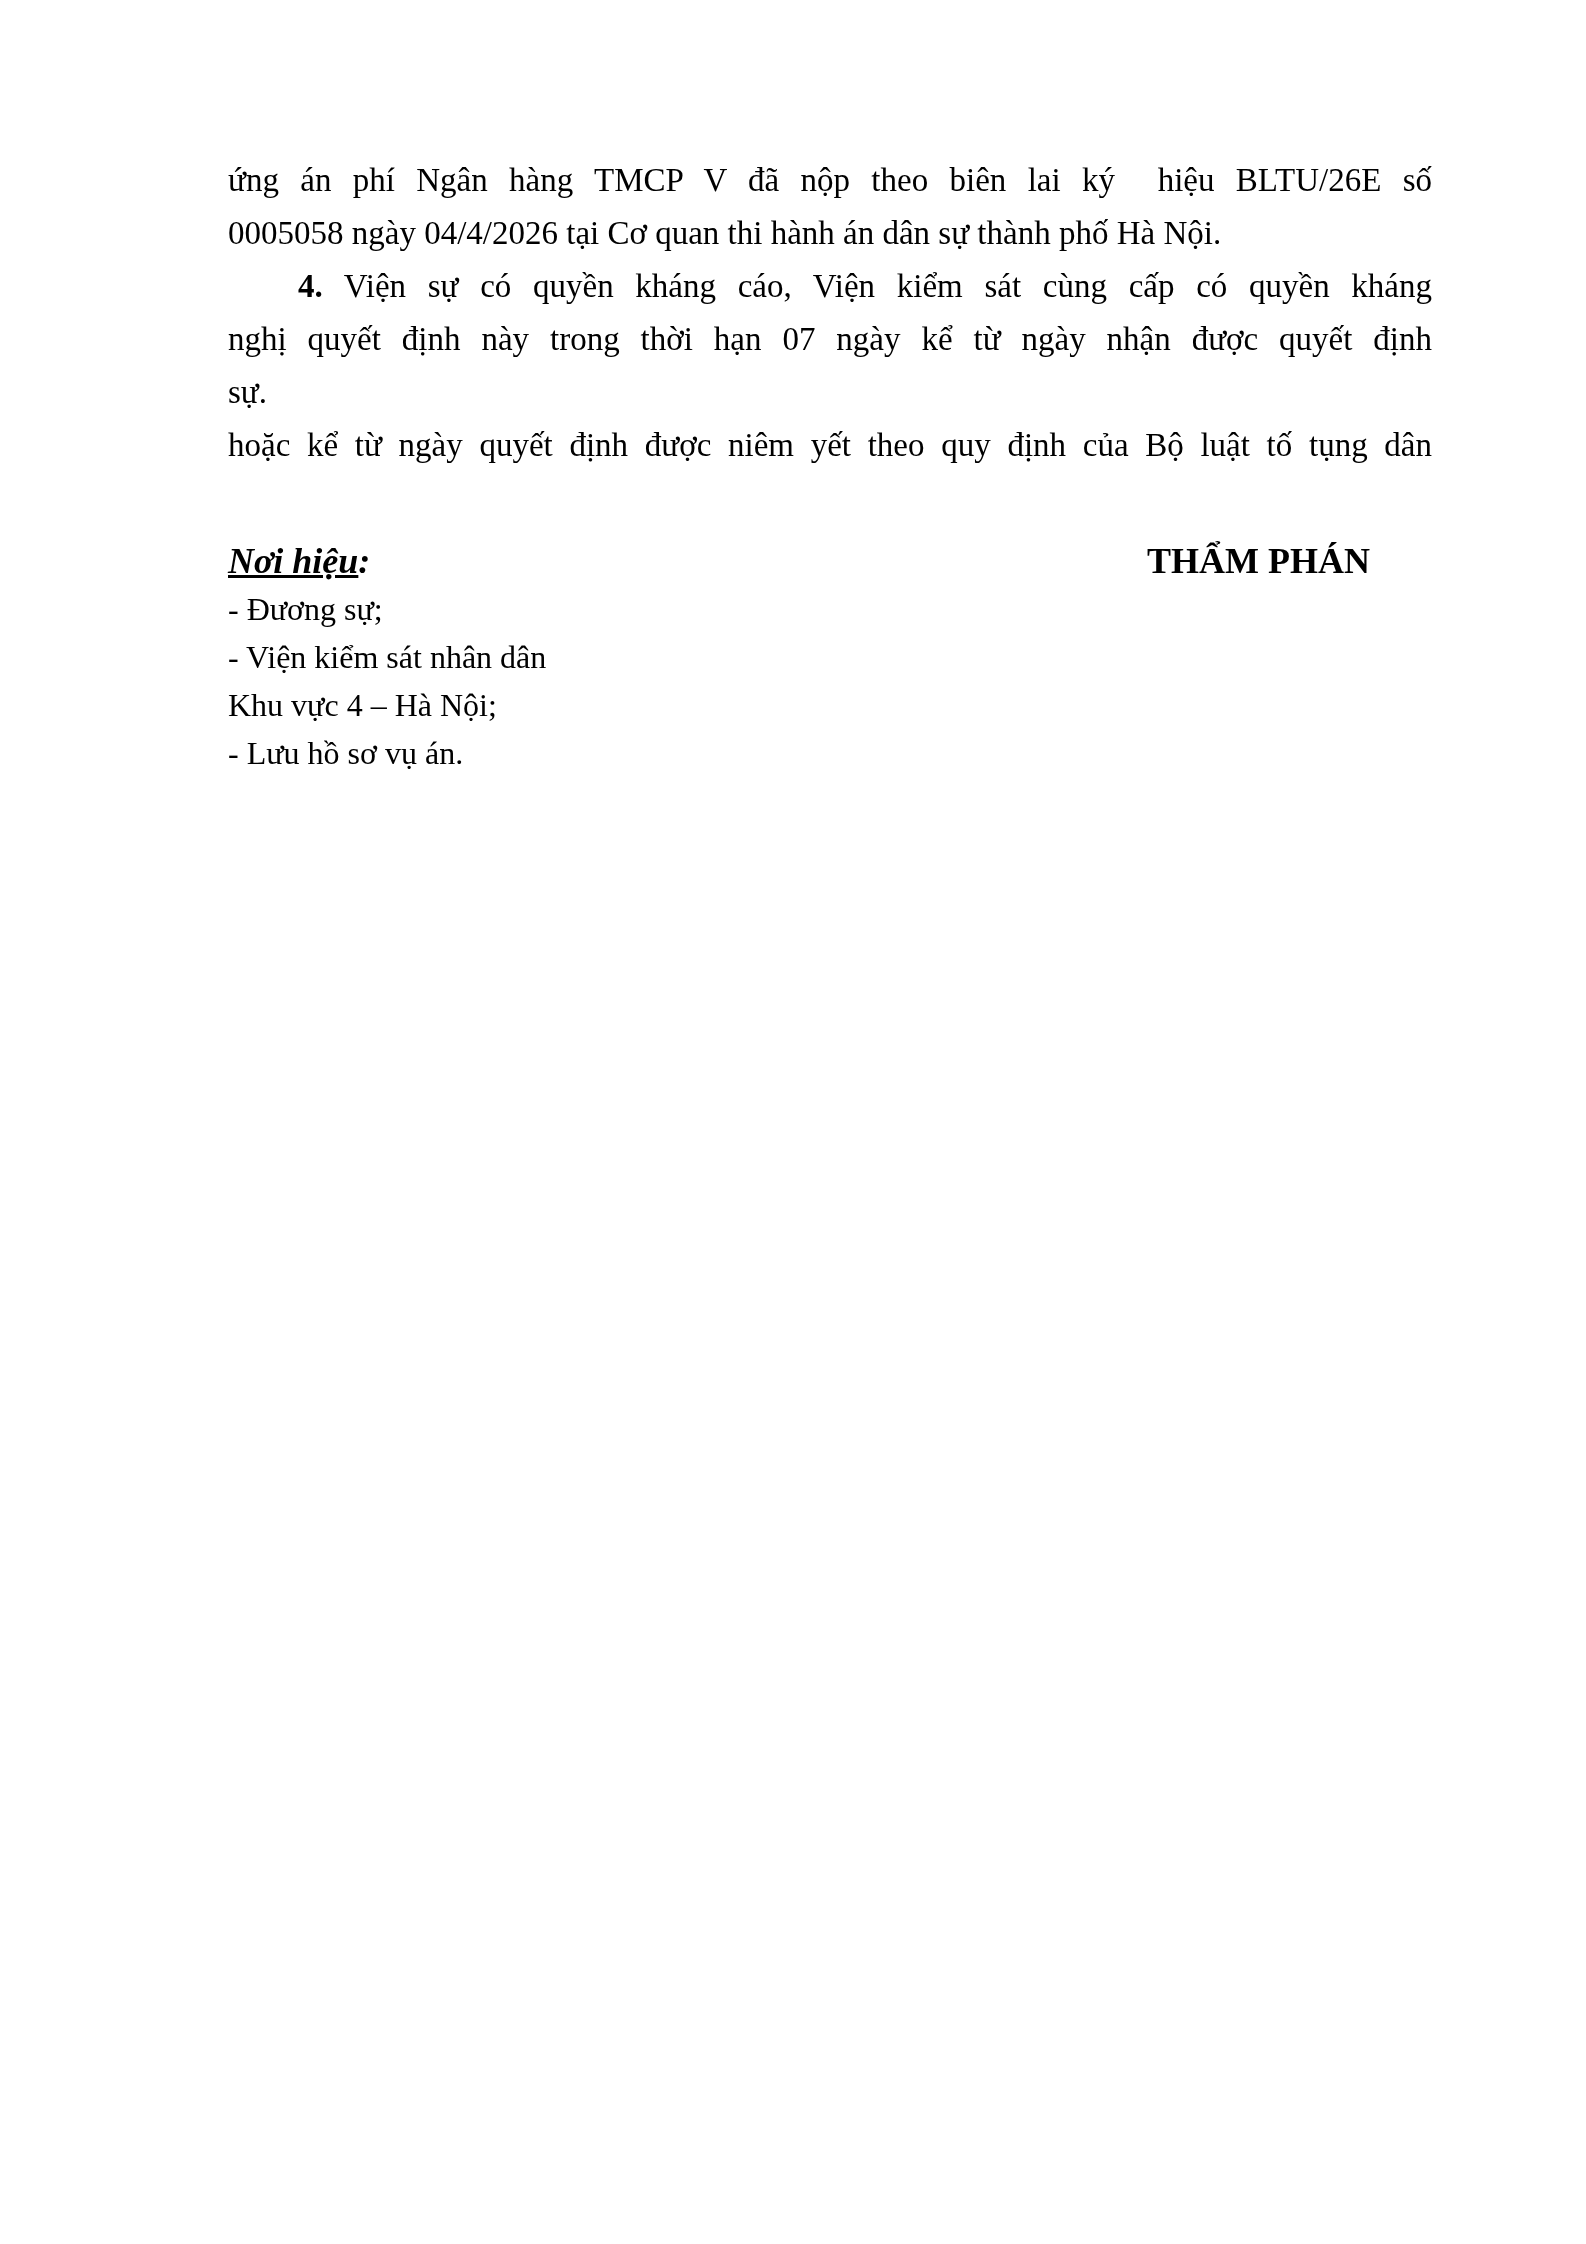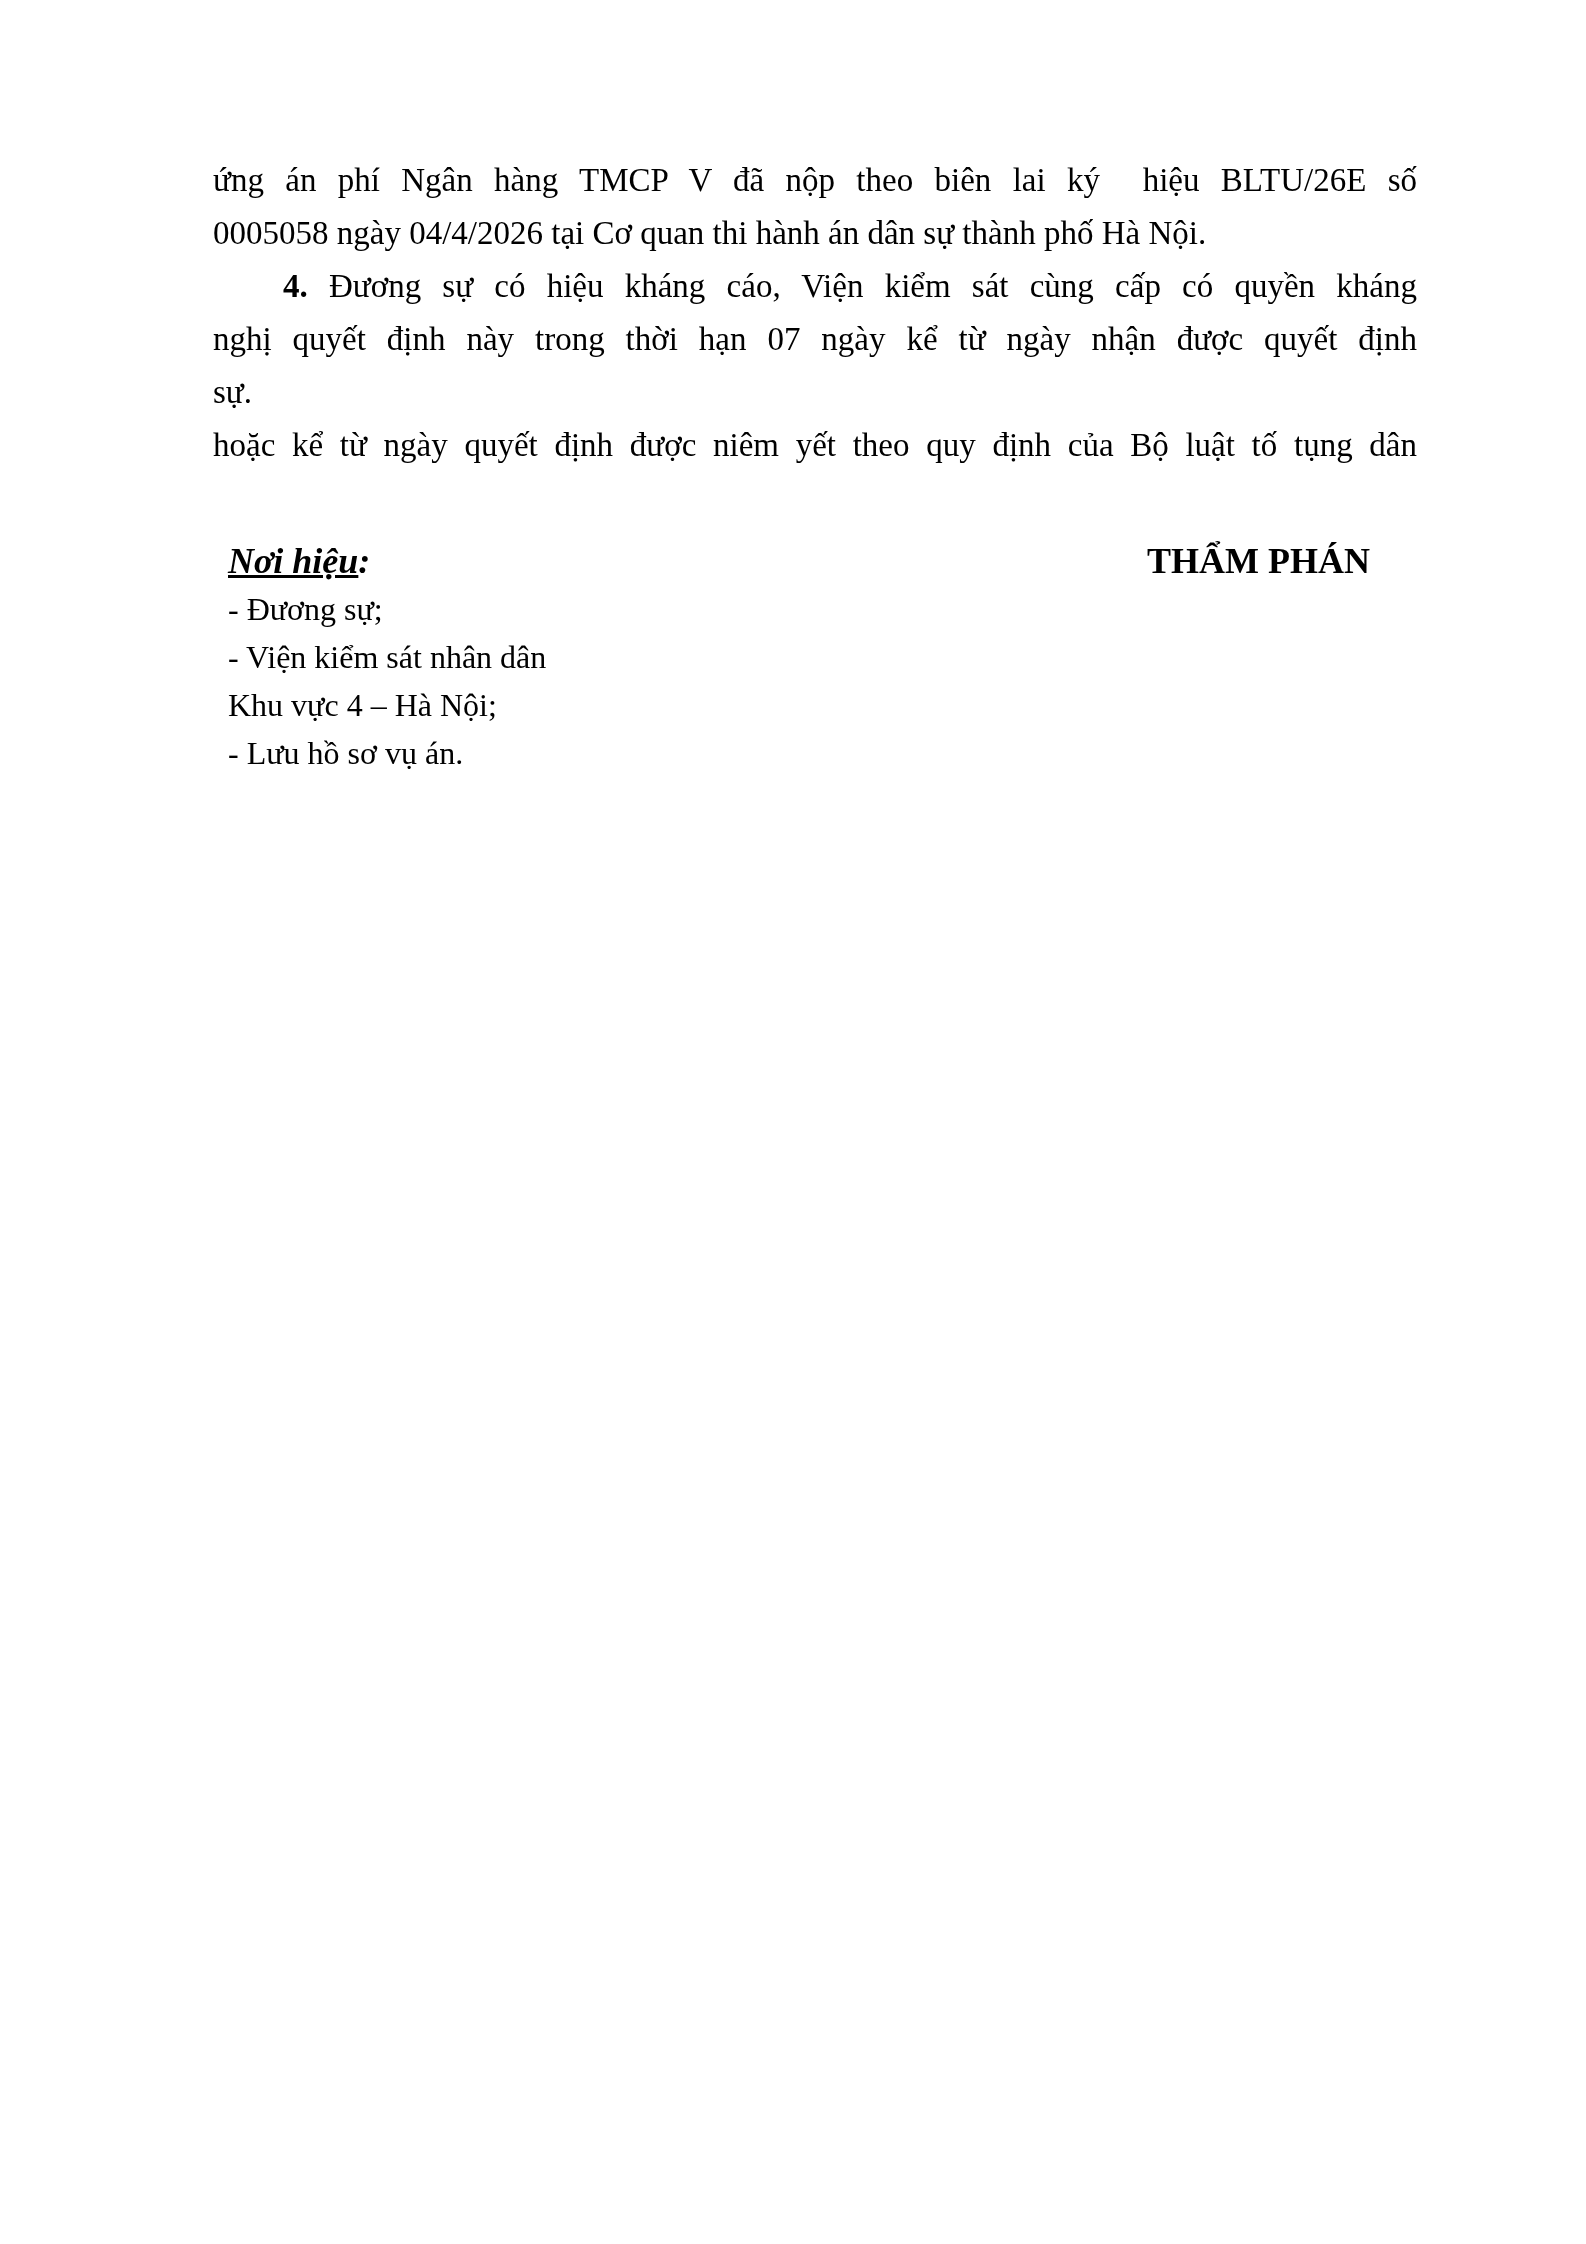--- a/index.html
+++ b/index.html
@@ -11,21 +11,21 @@
     position: relative;
     width: 1586px;
     height: 2244px;
     background: #ffffff;
     color: #000000;
     font-family: "Liberation Serif", "DejaVu Serif", serif;
     overflow: hidden;
   }
   .content {
     position: absolute;
-    left: 213px;
+    left: 228px;
     top: 154px;
     width: 1204px;
   }
   .body-line {
     font-size: 33px;
     line-height: 53px;
     white-space: pre-wrap;
     text-align: left;
   }
   .body-line.justify {
@@ -82,21 +82,21 @@
 <body>
 
 <div class="page">
 
   <div class="content">
     <div>
       <div class="body-line justify">ứng án phí Ngân hàng TMCP V đã nộp theo biên lai ký  hiệu BLTU/26E số</div>
       <div class="body-line">0005058 ngày 04/4/2026 tại Cơ quan thi hành án dân sự thành phố Hà Nội.</div>
     </div>
     <div>
-      <div class="body-line justify indent"><span class="num">4.</span><span> Đương sự có hiệu kháng cáo, Viện kiểm sát cùng cấp có quyền kháng</span></div>
+      <div class="body-line justify indent"><span class="num">4.</span><span> Viện sự có quyền kháng cáo, Viện kiểm sát cùng cấp có quyền kháng</span></div>
       <div class="body-line justify">nghị quyết định này trong thời hạn 07 ngày kể từ ngày nhận được quyết định</div>
       <div class="body-line">sự.</div>
       <div class="body-line justify">hoặc kể từ ngày quyết định được niêm yết theo quy định của Bộ luật tố tụng dân</div>
     </div>
   </div>
 
   <div class="recipients">
     <div class="recipients-heading"><span class="underlined">Nơi hiệu</span><span>:</span></div>
     <div>
       <div class="recipient-item">- Đương sự;</div>

